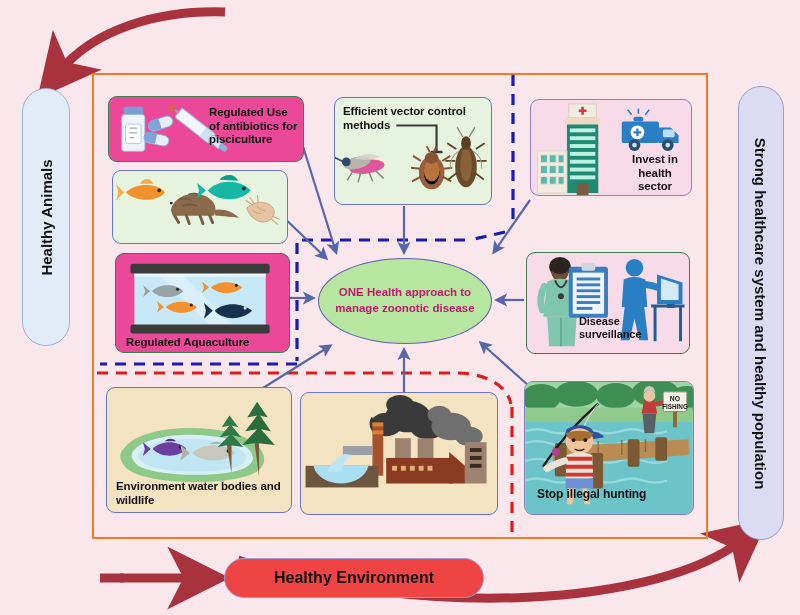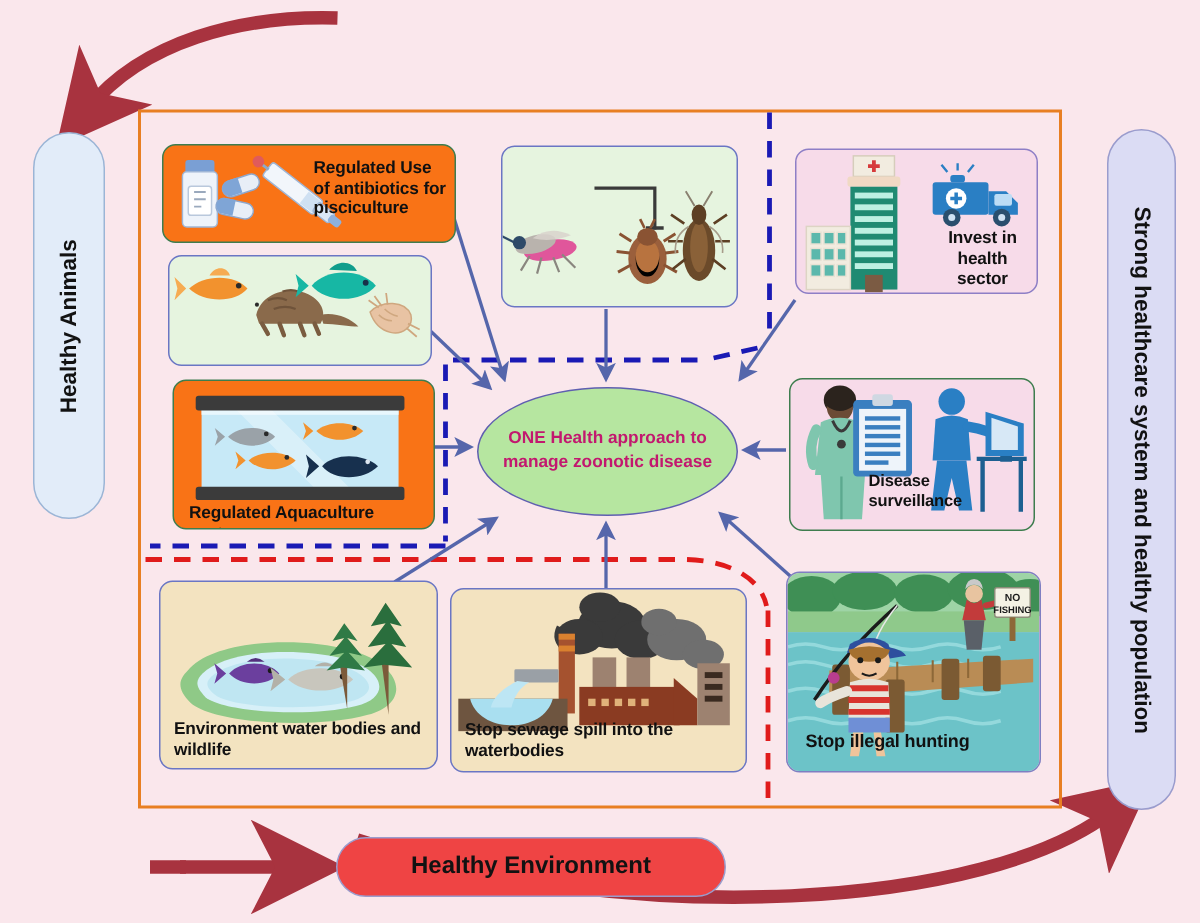--- a/index.html
+++ b/index.html
@@ -24,21 +24,21 @@
   .card{
     position:absolute;z-index:4;border-radius:9px;
     box-sizing:border-box;overflow:hidden;
   }
   .card .cap{
     position:absolute;font-weight:bold;color:#111;
     line-height:1.18;letter-spacing:-0.1px;
   }
   .art{position:absolute;left:0;top:0;width:100%;height:100%;}
 
-  .c-green{background:#f97316;border:1.6px solid #3e7d4e;}
+  .c-green{background:#ec4899;border:1.6px solid #3e7d4e;}
   .c-greenblue{background:#e6f4df;border:1.6px solid #6a76c4;}
   .c-pinkb{background:#f7dbe9;border:1.6px solid #3e7d4e;}
   .c-pinkv{background:#f7dbe9;border:1.6px solid #8e7fc6;}
   .c-tan{background:#f3e3c0;border:1.6px solid #6a76c4;}
   .c-photo{background:#f0c8de;border:1.6px solid #7f7fc2;}
 
   
   .pill{
     position:absolute;border-radius:40px;z-index:3;
     display:flex;align-items:center;justify-content:center;
@@ -255,20 +255,21 @@
 
       <g transform="translate(116,36)">
         <ellipse cx="17" cy="34" rx="11" ry="21" fill="#6b4a2a"></ellipse>
         <ellipse cx="17" cy="32" rx="6" ry="17" fill="#8a6138"></ellipse>
         <ellipse cx="17" cy="10" rx="5" ry="7" fill="#5d3f24"></ellipse>
         <path d="M14,4 l-6,-10 M20,4 l6,-10" stroke="#8a8070" stroke-width="1.3"></path>
         <path d="M7,16 l-9,-6 M6,28 l-10,0 M8,40 l-9,7 M27,16 l9,-6 M28,28 l10,0 M26,40 l9,7" stroke="#5d3f24" stroke-width="1.8" fill="none"></path>
         <path d="M10,18 q-10,6 -9,18 M24,18 q10,6 9,18" stroke="#a79c8a" stroke-width="1.1" fill="none"></path>
       </g>
     </svg>
+    <div class="cap" style="left:8px;top:7px;width:130px;font-size:11.5px;">Efficient  vector  control methods</div>
   </div>
 
   <div class="card c-pinkv" style="left:530px;top:99px;width:162px;height:97px;">
     <svg class="art" viewBox="0 0 162 97">
 
       <rect x="38" y="4" width="28" height="14" fill="#f2ece0" stroke="#d6cdbb"></rect>
       <path d="M52,7 v8 M48,11 h8" stroke="#d63b3b" stroke-width="2.6"></path>
       <rect x="34" y="18" width="36" height="7" rx="2" fill="#f0d9c4"></rect>
       <rect x="36" y="25" width="32" height="70" fill="#1f8a72"></rect>
       <g fill="#bdf0e2">
@@ -425,21 +426,20 @@
           <rect x="171" y="56" width="12" height="4"></rect>
           <rect x="171" y="64" width="12" height="4"></rect>
           <rect x="171" y="72" width="12" height="4"></rect>
         </g>
 
       <rect x="4" y="74" width="74" height="22" fill="#6e5540"></rect>
       <path d="M12,74 C18,98 62,98 68,74 Z" fill="#a9dff0"></path>
       <rect x="42" y="54" width="30" height="9" rx="1" fill="#9aa0a6"></rect>
       <path d="M44,62 C36,66 28,72 26,80 L40,80 C42,72 46,66 52,63 Z" fill="#bde6f4"></path>
     </svg>
-    <div class="cap" style="left:9px;top:88px;width:182px;font-size:11.5px;">Stop sewage spill into the waterbodies</div>
   </div>
 
   <div class="card c-photo" style="left:524px;top:381px;width:170px;height:134px;">
     <svg class="art" viewBox="0 0 170 134">
 
       <rect x="0" y="0" width="170" height="40" fill="#9ed4a6"></rect>
       <g fill="#3f8f55">
         <ellipse cx="16" cy="16" rx="20" ry="14"></ellipse>
           <ellipse cx="52" cy="12" rx="22" ry="13"></ellipse>
         <ellipse cx="92" cy="14" rx="20" ry="13"></ellipse>

